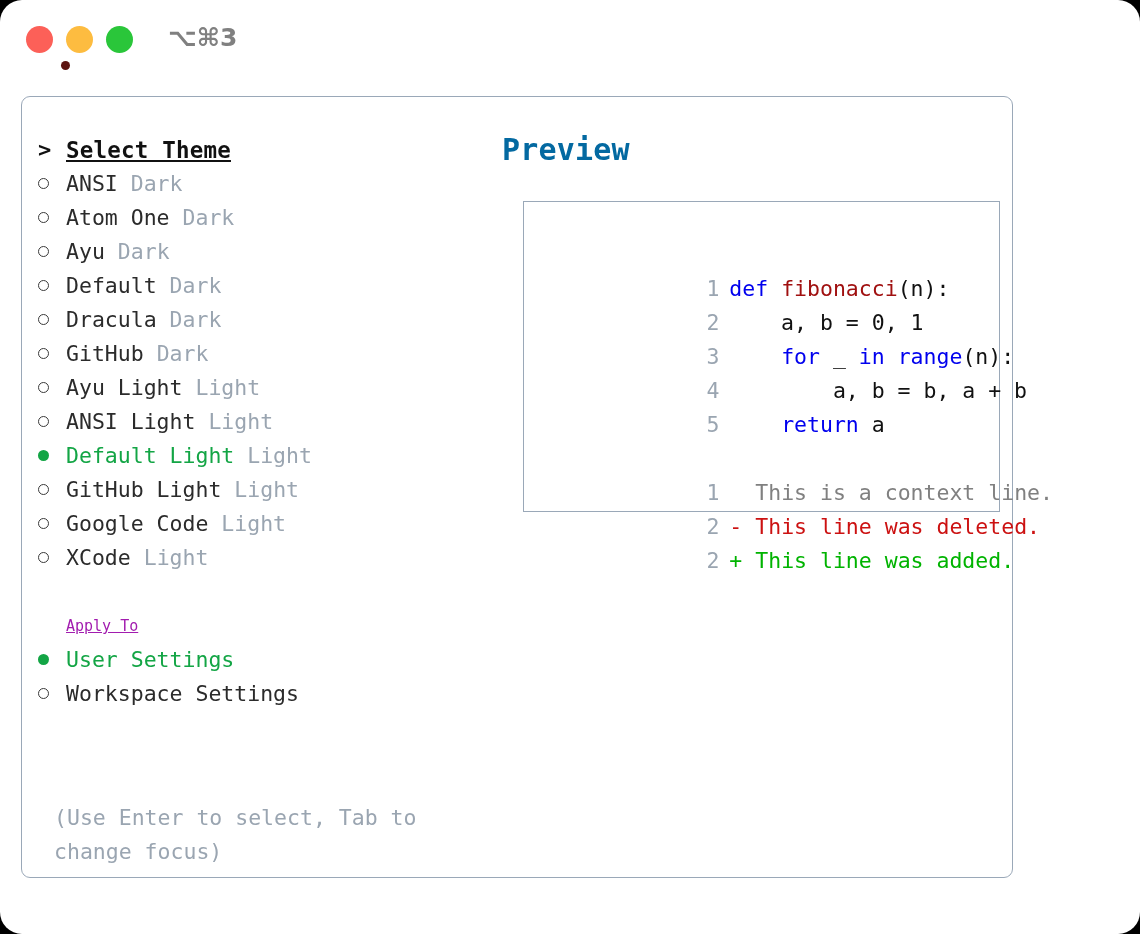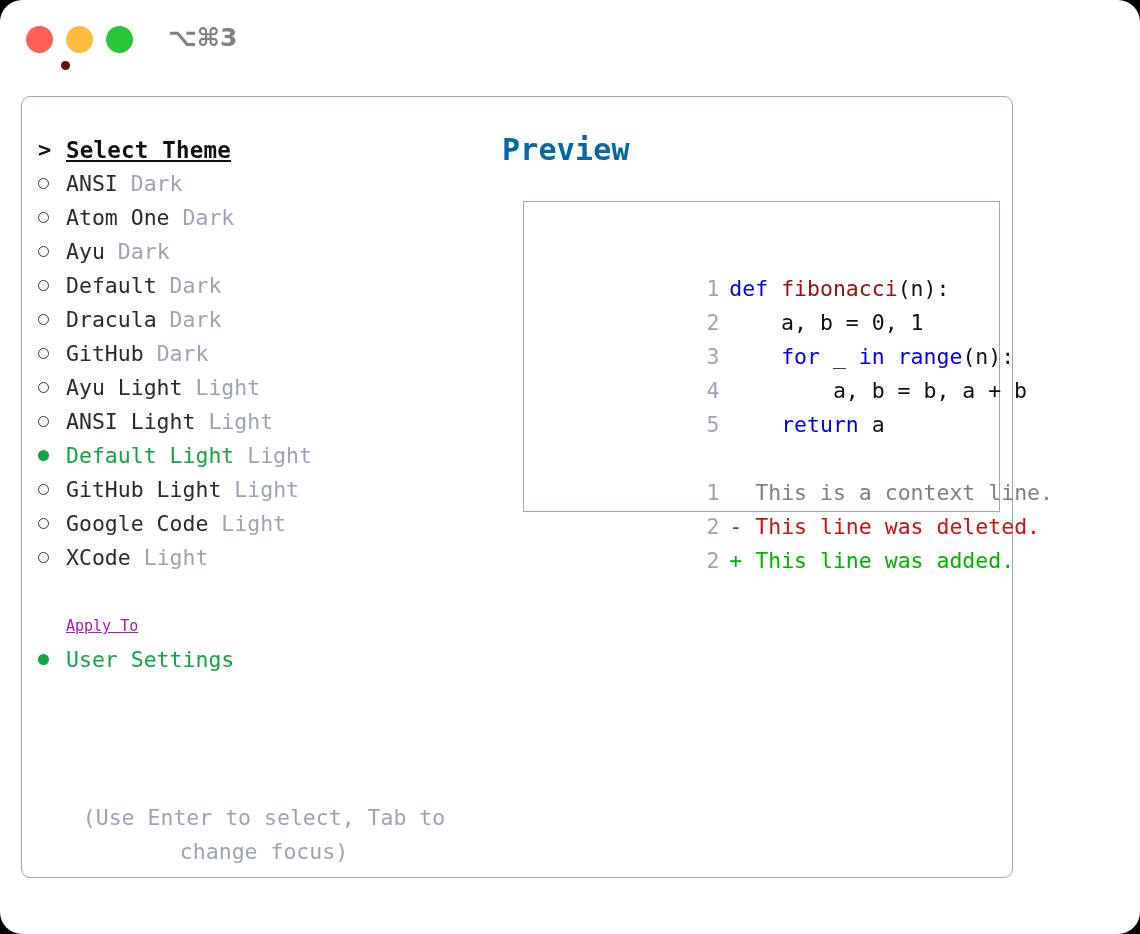--- a/index.html
+++ b/index.html
@@ -142,21 +142,20 @@
 
   #hint {
     position: absolute;
     left: 16px;
     top: 668px;
     width: 420px;
     font-size: 21.5px;
     line-height: 34px;
     color: #9aa5b1;
     white-space: pre-wrap;
-    text-align: center;
   }
 
   
   #right-col {
     position: absolute;
     left: 480px;
     top: 36px;
     width: 500px;
   }
   #preview-title {
@@ -292,20 +291,24 @@
 
       <div class="row">
         <span class="label section-head">Apply To</span>
       </div>
 
       <div class="row selected">
         <span class="marker"><span class="radio-dot radio-on"></span></span>
         <span class="label theme-name">User Settings</span>
       </div>
 
+      <div class="row">
+        <span class="marker"><span class="radio-dot radio-off"></span></span>
+        <span class="label theme-name">Workspace Settings</span>
+      </div>
 
       <div id="hint">(Use Enter to select, Tab to change focus)</div>
     </div>
 
     <div id="right-col">
       <div id="preview-title">Preview</div>
 
       <div id="preview-box">
         <div id="code-area">
 

